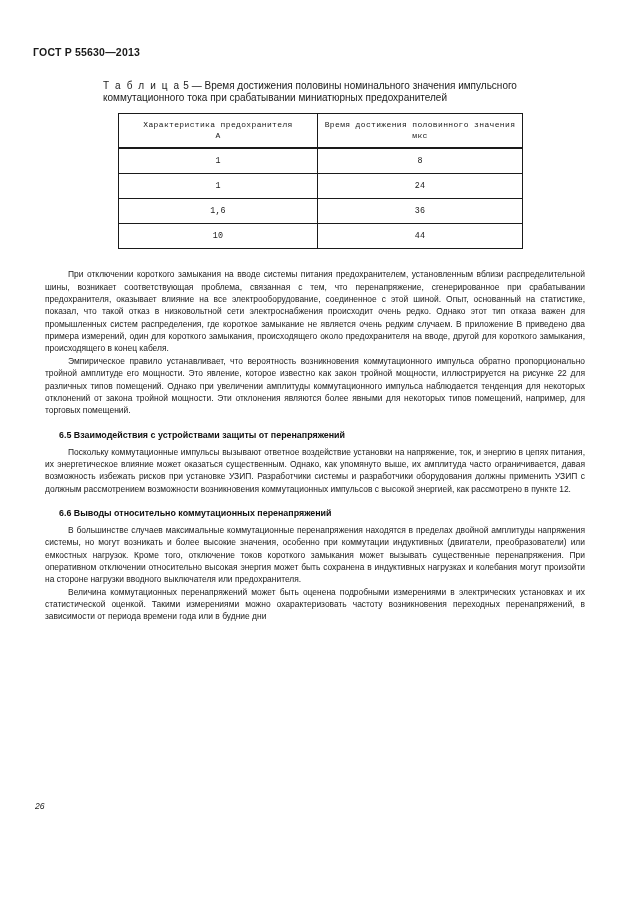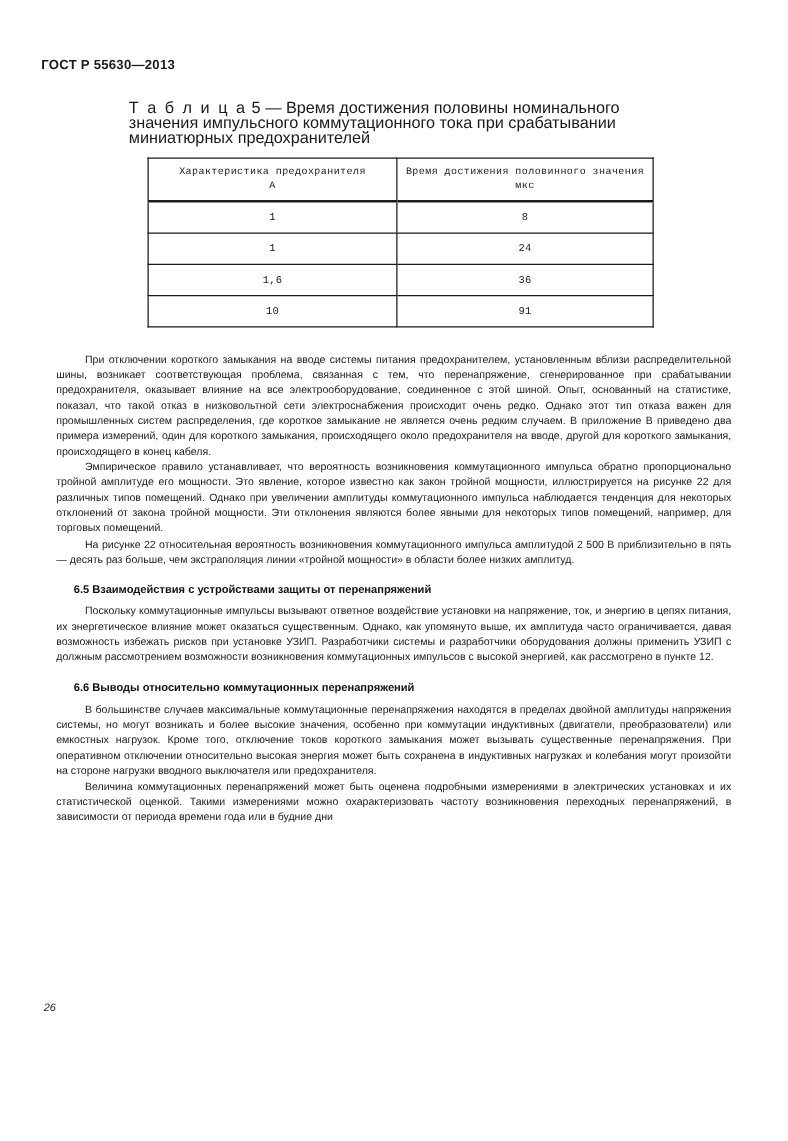--- a/index.html
+++ b/index.html
@@ -33,21 +33,21 @@
   }
   .content {
     position: absolute;
     left: 45px;
     top: 80px;
     width: 540px;
   }
   .table-caption {
     margin-left: 58px;
     width: 420px;
-    font-size: 13px;
+    font-size: 10px;
     line-height: 12.2px;
     text-align: left;
     color: #1a1a1a;
   }
   .table-caption .spaced {
     letter-spacing: 1.6px;
   }
   table.data-table {
     margin-top: 9px;
     margin-left: 73px;
@@ -150,29 +150,28 @@
         <tr>
           <td>1</td>
           <td>24</td>
         </tr>
         <tr>
           <td>1,6</td>
           <td>36</td>
         </tr>
         <tr>
           <td>10</td>
-          <td>91</td>
+          <td>44</td>
         </tr>
       </tbody>
     </table>
 
     <p class="body-text first-para">При отключении короткого замыкания на вводе системы питания предохранителем, установленным вблизи распределительной шины, возникает соответствующая проблема, связанная с тем, что перенапряжение, сгенерированное при срабатывании предохранителя, оказывает влияние на все электрооборудование, соединенное с этой  шиной. Опыт, основанный на статистике, показал, что такой отказ в низковольтной сети электроснабжения происходит очень редко. Однако этот тип отказа важен для промышленных систем распределения, где короткое замыкание не является очень редким случаем. В приложение В приведено два примера измерений, один для короткого замыкания, происходящего около предохранителя на вводе, другой для короткого замыкания, происходящего в конец кабеля.</p>
 
     <p class="body-text">Эмпирическое правило устанавливает, что вероятность возникновения коммутационного импульса обратно пропорционально тройной амплитуде его мощности. Это явление, которое известно как закон тройной мощности, иллюстрируется на рисунке 22 для различных типов помещений. Однако при увеличении амплитуды коммутационного импульса  наблюдается тенденция для некоторых отклонений от закона тройной мощности. Эти отклонения являются более явными для некоторых типов помещений, например, для торговых помещений.</p>
-    <p class="body-text">На рисунке 22 относительная  вероятность возникновения коммутационного импульса амплитудой 2 500 В  приблизительно в пять — десять раз больше, чем экстраполяция линии «тройной мощности» в области более низких амплитуд.</p>
 
     <h3 class="section-heading">6.5 Взаимодействия с устройствами защиты от перенапряжений</h3>
     <p class="body-text">Поскольку коммутационные импульсы вызывают ответное воздействие установки на напряжение, ток, и энергию в цепях питания, их  энергетическое влияние может оказаться существенным. Однако, как упомянуто выше, их амплитуда часто ограничивается, давая возможность избежать рисков при установке УЗИП. Разработчики системы и разработчики оборудования должны применить УЗИП с должным рассмотрением возможности возникновения коммутационных импульсов с высокой энергией, как рассмотрено в пункте 12.</p>
 
     <h3 class="section-heading">6.6 Выводы относительно коммутационных перенапряжений</h3>
     <p class="body-text">В большинстве случаев максимальные коммутационные перенапряжения находятся в пределах двойной амплитуды напряжения системы, но могут возникать и более высокие значения, особенно при коммутации индуктивных (двигатели, преобразователи) или емкостных нагрузок. Кроме того, отключение токов короткого замыкания может вызывать существенные перенапряжения. При оперативном отключении относительно высокая энергия может быть сохранена в индуктивных нагрузках и колебания могут произойти на стороне нагрузки вводного выключателя или предохранителя.</p>
     <p class="body-text">Величина коммутационных перенапряжений может быть оценена подробными измерениями в электрических установках и их статистической оценкой. Такими измерениями можно  охарактеризовать частоту возникновения переходных перенапряжений, в зависимости от  периода времени года или в будние дни</p>
 
   </div>
 

